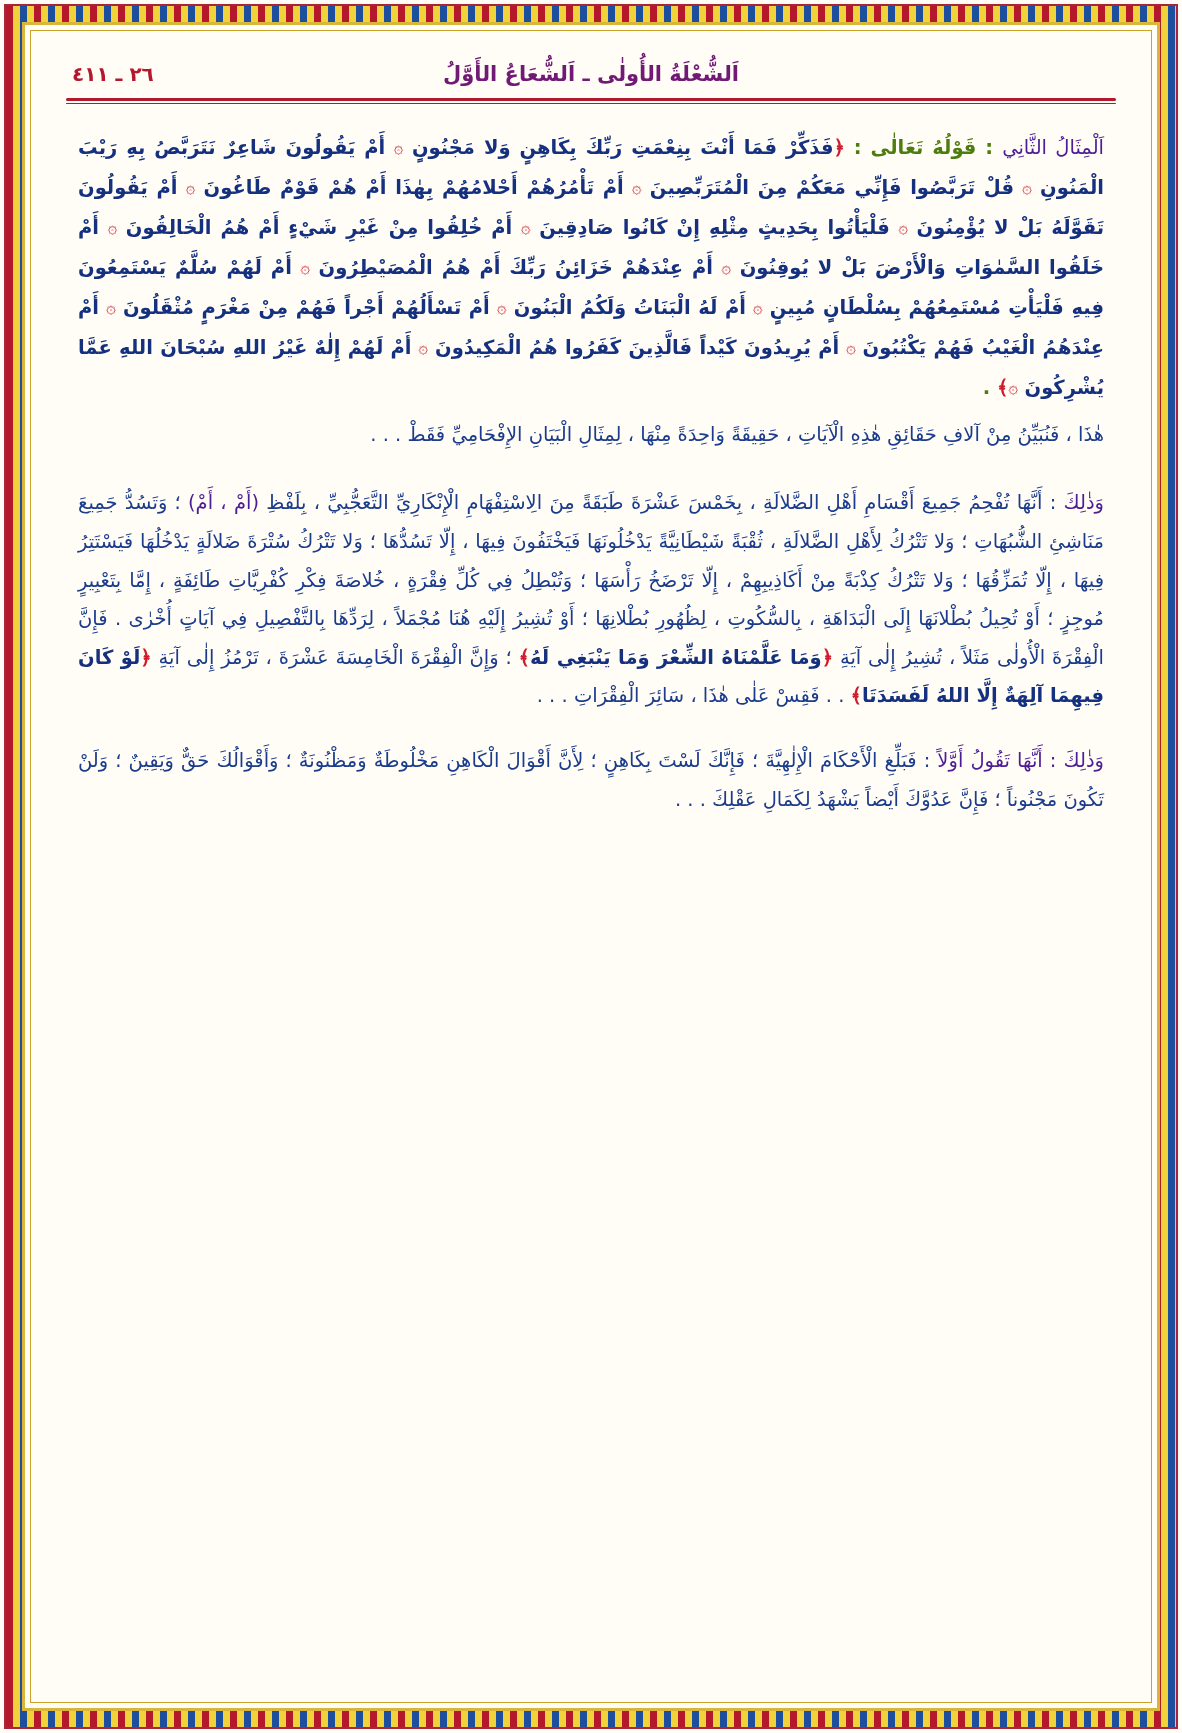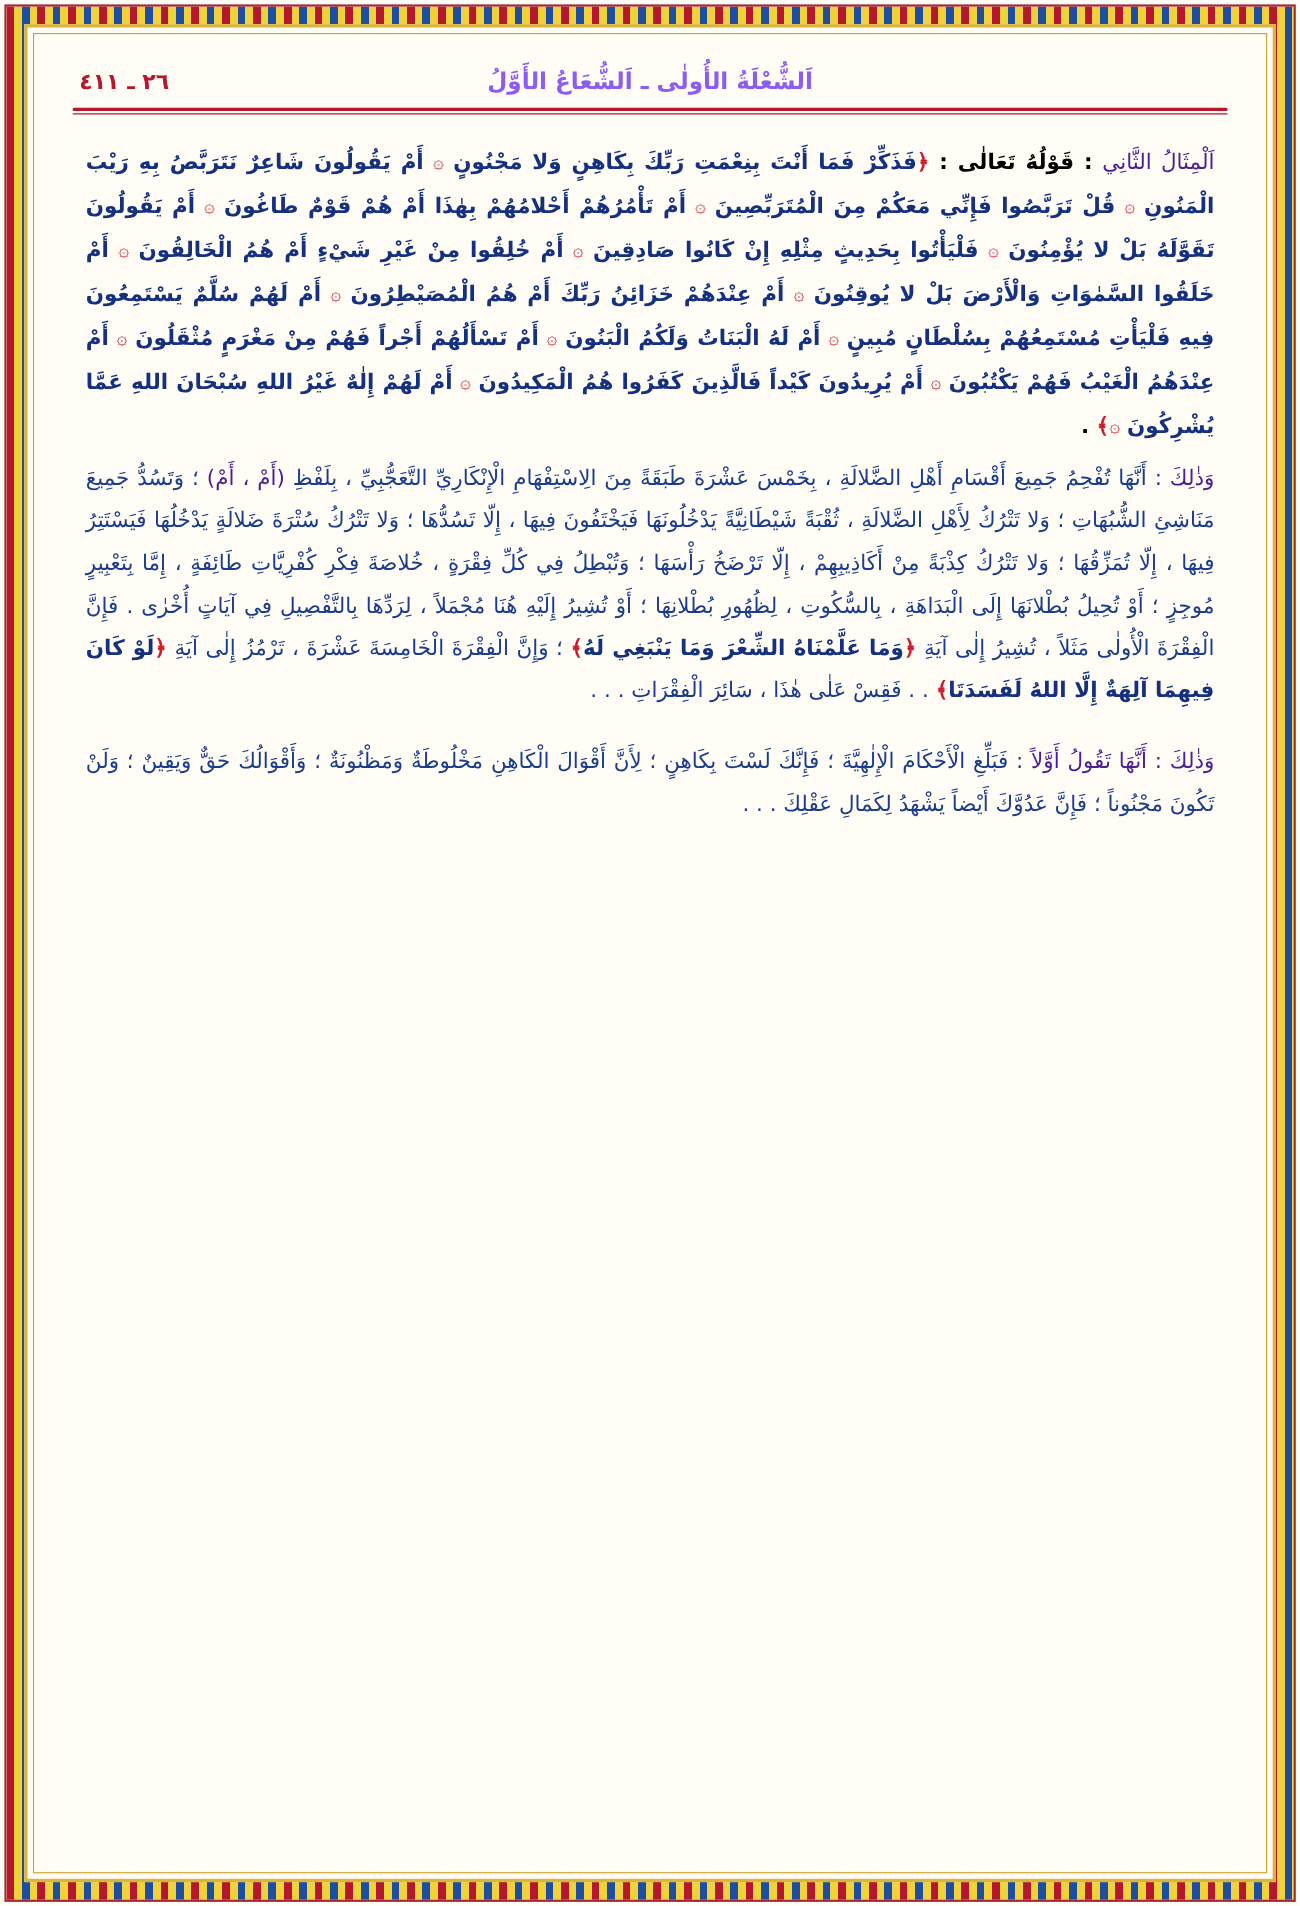--- a/index.html
+++ b/index.html
@@ -63,21 +63,21 @@
   
   .header {
     display: flex;
     align-items: center;
     justify-content: space-between;
     padding: 16px 14px 6px 14px;
   }
   .header-title {
     flex: 1;
     text-align: center;
-    color: #8b5cf6;
+    color: #701a75;
     font-size: 21px;
     font-weight: bold;
     letter-spacing: 0.5px;
     direction: rtl;
   }
   .header-page {
     color: #b3182c;
     font-size: 20px;
     font-weight: bold;
     white-space: nowrap;
@@ -115,21 +115,21 @@
     text-align: justify;
   }
   p.para:last-child {
     margin-bottom: 0;
   }
   .red {
     color: #4c1d95;
     font-weight: normal;
   }
   .blue-strong {
-    color: #000000;
+    color: #4d7c0f;
     font-weight: bold;
   }
   .verse {
     color: #14307f;
     font-weight: bold;
   }
   .aya-mark {
     color: #cf1b2b;
     font-size: 17px;
     vertical-align: 1px;
@@ -193,20 +193,21 @@
         <span class="verse">أَمْ تَسْأَلُهُمْ أَجْراً فَهُمْ مِنْ مَغْرَمٍ مُثْقَلُونَ</span>
         <span class="aya-mark">۞</span>
         <span class="verse">أَمْ عِنْدَهُمُ الْغَيْبُ فَهُمْ يَكْتُبُونَ</span>
         <span class="aya-mark">۞</span>
         <span class="verse">أَمْ يُرِيدُونَ كَيْداً فَالَّذِينَ كَفَرُوا هُمُ الْمَكِيدُونَ</span>
         <span class="aya-mark">۞</span>
         <span class="verse">أَمْ لَهُمْ إِلٰهٌ غَيْرُ اللهِ سُبْحَانَ اللهِ عَمَّا يُشْرِكُونَ</span>
         <span class="aya-mark">۞</span><span class="brace">﴾</span><span class="blue-strong"> .</span>
       </p>
 
+      <p class="para note">هٰذَا ، فَنُبَيِّنُ مِنْ آلافِ حَقَائِقِ هٰذِهِ الْآيَاتِ ، حَقِيقَةً وَاحِدَةً مِنْهَا ، لِمِثَالِ الْبَيَانِ الإِفْحَامِيِّ فَقَطْ . . .</p>
 
       <p class="para">
         <span class="red">وَذٰلِكَ</span><span> : </span><span>أَنَّهَا تُفْحِمُ جَمِيعَ أَقْسَامِ أَهْلِ الضَّلالَةِ ، بِخَمْسَ عَشْرَةَ طَبَقَةً مِنَ الِاسْتِفْهَامِ الْإِنْكَارِيِّ التَّعَجُّبِيِّ ، بِلَفْظِ </span><span class="red">(أَمْ ، أَمْ)</span><span> ؛ وَتَسُدُّ جَمِيعَ مَنَاشِئِ الشُّبُهَاتِ ؛ وَلا تَتْرُكُ لِأَهْلِ الضَّلالَةِ ، ثُقْبَةً شَيْطَانِيَّةً يَدْخُلُونَهَا فَيَخْتَفُونَ فِيهَا ، إِلّا تَسُدُّهَا ؛ وَلا تَتْرُكُ سُتْرَةَ ضَلالَةٍ يَدْخُلُهَا فَيَسْتَتِرُ فِيهَا ، إِلّا تُمَزِّقُهَا ؛ وَلا تَتْرُكُ كِذْبَةً مِنْ أَكَاذِيبِهِمْ ، إِلّا تَرْضَخُ رَأْسَهَا ؛ وَتُبْطِلُ فِي كُلِّ فِقْرَةٍ ، خُلاصَةَ فِكْرِ كُفْرِيَّاتِ طَائِفَةٍ ، إِمَّا بِتَعْبِيرٍ مُوجِزٍ ؛ أَوْ تُحِيلُ بُطْلانَهَا إِلَى الْبَدَاهَةِ ، بِالسُّكُوتِ ، لِظُهُورِ بُطْلانِهَا ؛ أَوْ تُشِيرُ إِلَيْهِ هُنَا مُجْمَلاً ، لِرَدِّهَا بِالتَّفْصِيلِ فِي آيَاتٍ أُخْرٰى . فَإِنَّ الْفِقْرَةَ الْأُولٰى مَثَلاً ، تُشِيرُ إِلٰى آيَةِ </span><span class="brace">﴿</span><span class="verse">وَمَا عَلَّمْنَاهُ الشِّعْرَ وَمَا يَنْبَغِي لَهُ</span><span class="brace">﴾</span><span> ؛ وَإِنَّ الْفِقْرَةَ الْخَامِسَةَ عَشْرَةَ ، تَرْمُزُ إِلٰى آيَةِ </span><span class="brace">﴿</span><span class="verse">لَوْ كَانَ فِيهِمَا آلِهَةٌ إِلَّا اللهُ لَفَسَدَتَا</span><span class="brace">﴾</span><span> . . فَقِسْ عَلٰى هٰذَا ، سَائِرَ الْفِقْرَاتِ . . .</span>
       </p>
 
       <p class="para">
         <span class="red">وَذٰلِكَ : أَنَّهَا تَقُولُ أَوَّلاً</span><span> : </span><span>فَبَلِّغِ الْأَحْكَامَ الْإِلٰهِيَّةَ ؛ فَإِنَّكَ لَسْتَ بِكَاهِنٍ ؛ لِأَنَّ أَقْوَالَ الْكَاهِنِ مَخْلُوطَةٌ وَمَظْنُونَةٌ ؛ وَأَقْوَالُكَ حَقٌّ وَيَقِينٌ ؛ وَلَنْ تَكُونَ مَجْنُوناً ؛ فَإِنَّ عَدُوَّكَ أَيْضاً يَشْهَدُ لِكَمَالِ عَقْلِكَ . . .</span>
       </p>
 
     </div>

